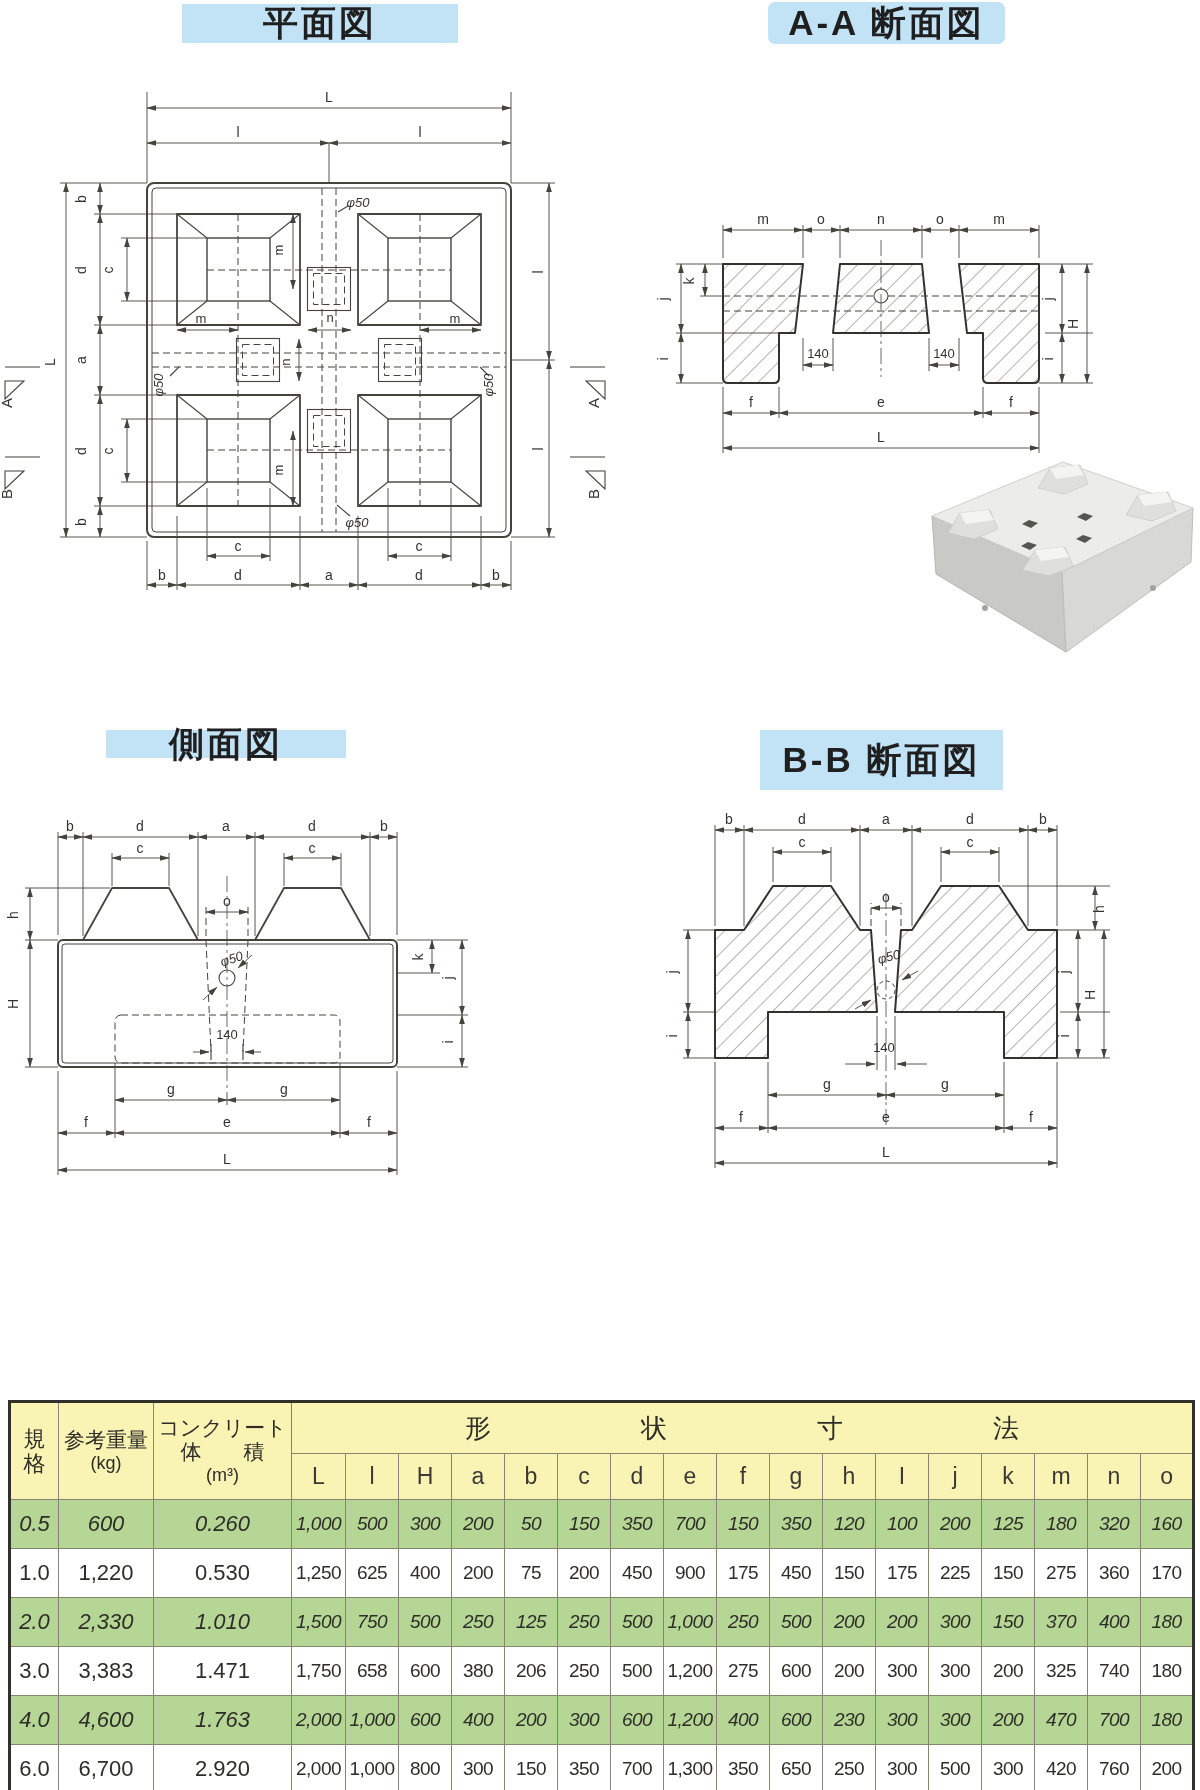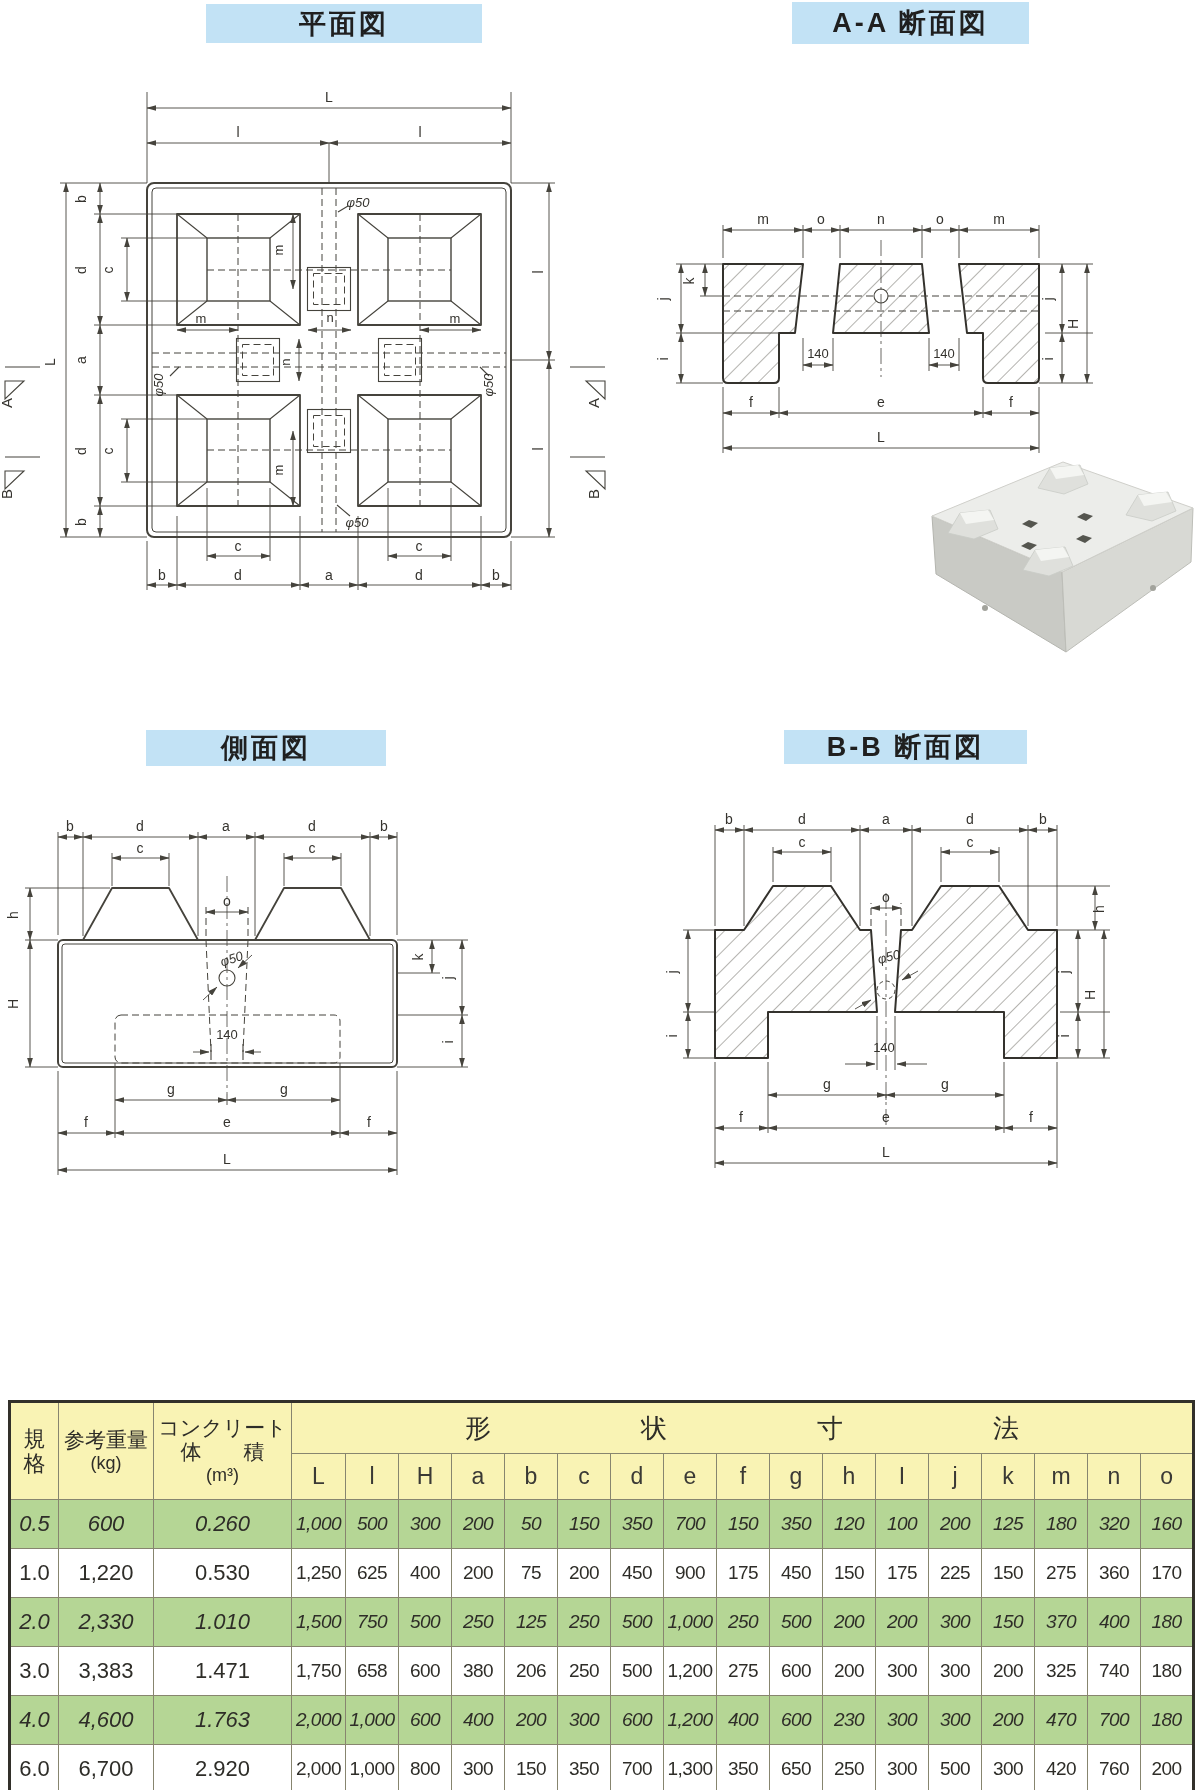--- a/index.html
+++ b/index.html
@@ -5,21 +5,21 @@
   :root{
     --banner-bg:#c2e2f5; --banner-text:#1f1f1f;
     --table-header-bg:#f9f3b4; --table-row-green:#b5d695; --table-row-white:#ffffff;
     --table-border:#32302a; --line-color:#45433c;
   }
   html,body{margin:0;padding:0;background:#fff;}
   #page{position:relative;width:1200px;height:1790px;background:#fff;overflow:hidden;
         font-family:"Liberation Sans",sans-serif;}
   .banner{position:absolute;background:var(--banner-bg);color:var(--banner-text);
           display:flex;align-items:center;justify-content:center;
-          font-size:27px;font-weight:bold;letter-spacing:3px;margin-left:24px;}
+          font-size:35px;font-weight:bold;letter-spacing:3px;}
   svg{position:absolute;overflow:visible;}
   
   .ol{fill:none;stroke:var(--line-color);stroke-width:2;stroke-linejoin:round;}
   .ol2{fill:none;stroke:var(--line-color);stroke-width:1;stroke-linejoin:round;}
   .olp{fill:none;stroke:var(--line-color);stroke-width:1.8;stroke-linejoin:round;}
   .olp2{fill:none;stroke:var(--line-color);stroke-width:1.4;}
   .thin{fill:none;stroke:var(--line-color);stroke-width:1.1;}
   .ext,.dim,.ae{fill:none;stroke:var(--line-color);stroke-width:0.9;}
   .dash{fill:none;stroke:var(--line-color);stroke-width:1;stroke-dasharray:7 4;}
   .dashc{fill:none;stroke:var(--line-color);stroke-width:1;stroke-dasharray:4 3;}
@@ -53,23 +53,23 @@
   .th-lines div.small{font-size:18px;}
   .spec-v div{line-height:1.15;font-size:22px;}
   .grp{display:flex;justify-content:center;gap:150px;font-size:26px;}
 </style>
 </head>
 <body>
 
 <div id="page">
 
   <div class="banner" style="left:182px;top:4px;width:276px;height:39px;">平面図</div>
-  <div class="banner" style="left:768px;top:2px;width:237px;height:42px;">A-A 断面図</div>
-  <div class="banner" style="left:122px;top:730px;width:240px;height:36px;">側面図</div>
-  <div class="banner" style="left:760px;top:730px;width:243px;height:34px;">B-B 断面図</div>
+  <div class="banner" style="left:768px;top:2px;width:237px;height:42px;border-radius:7px;">A-A 断面図</div>
+  <div class="banner" style="left:106px;top:730px;width:240px;height:28px;">側面図</div>
+  <div class="banner" style="left:760px;top:730px;width:243px;height:60px;">B-B 断面図</div>
 
   <svg id="svg-plan" style="left:0;top:50px;" width="620" height="560" viewBox="0 50 620 560">
     <defs>
       <marker id="m-plan" viewBox="0 0 10 6" refX="9.5" refY="3" markerWidth="11" markerHeight="7" orient="auto-start-reverse">
         <path d="M0 0L10 3L0 6Z" fill="#45433c"></path>
       </marker>
     </defs>
     <g>
       <rect x="147" y="183" width="364" height="354" rx="7" class="ol"></rect>
       <rect x="152" y="188" width="354" height="344" rx="4" class="ol2"></rect>

